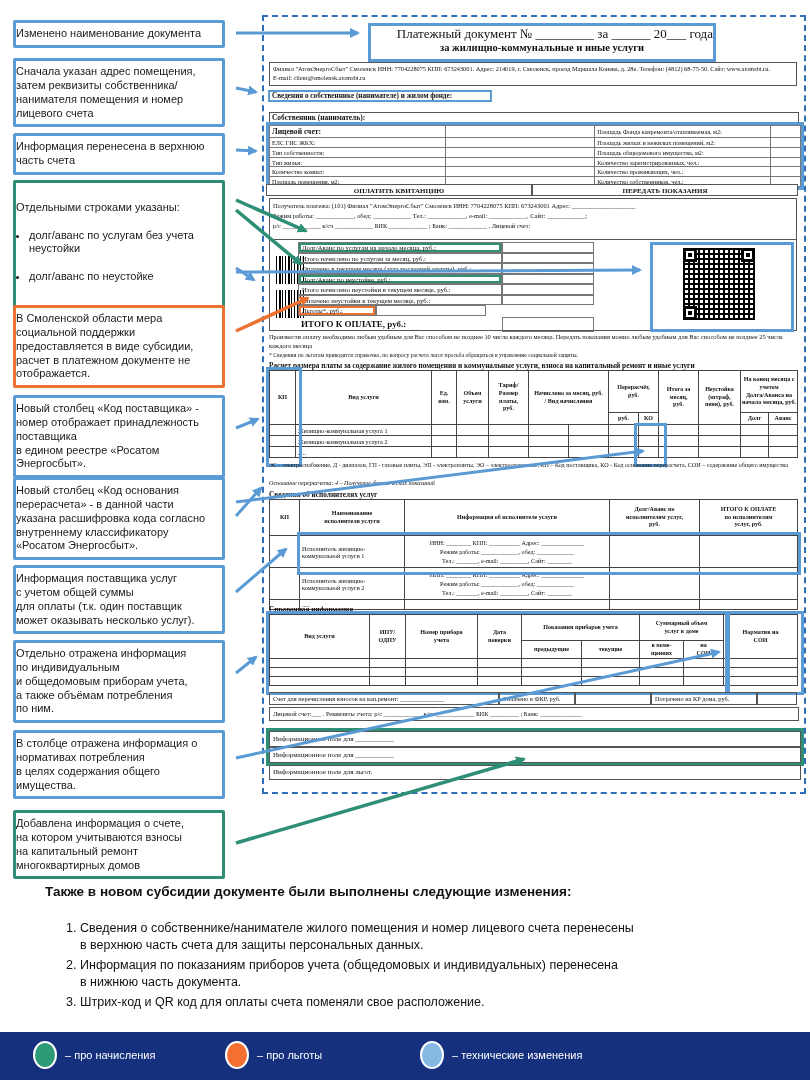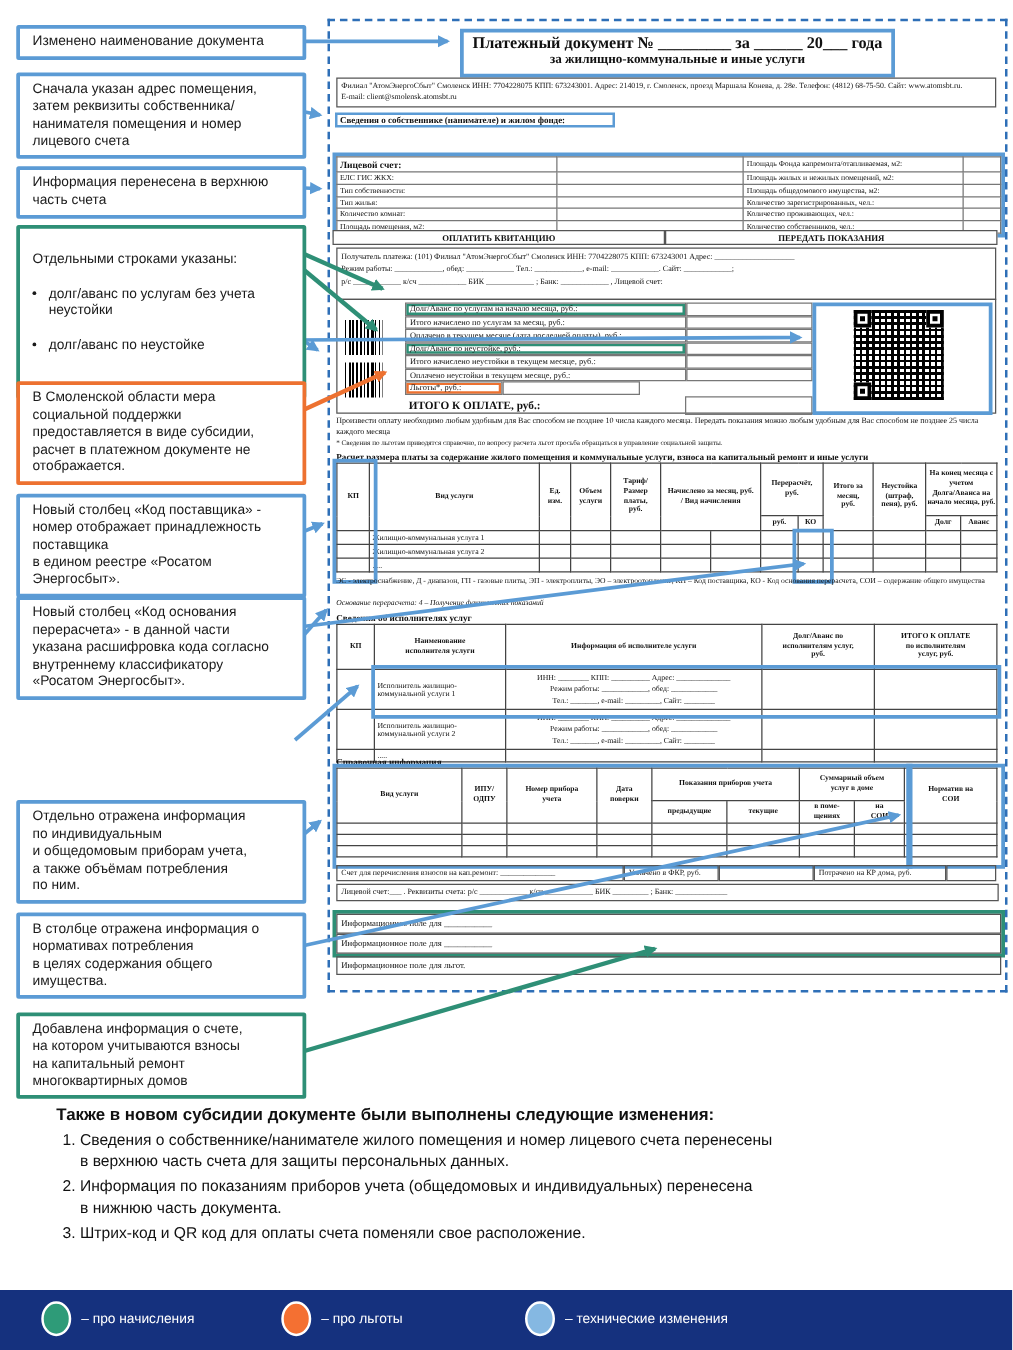--- a/index.html
+++ b/index.html
@@ -1,53 +1,53 @@
 <!DOCTYPE html>
 <html><head>
 <meta charset="utf-8">
 <style>
   html,body{margin:0;padding:0;background:#fff;}
   #page{position:relative;width:810px;height:1080px;background:#fff;overflow:hidden;
         font-family:"Liberation Sans",sans-serif;}
   
   .callout{position:absolute;left:13px;width:206px;background:#fff;border:3px solid #5b9bd5;
-           border-radius:2px;padding:4px 10px;font:11px/1.26 "Liberation Sans",sans-serif;
+           border-radius:2px;padding:4px 0;font:11px/1.26 "Liberation Sans",sans-serif;
            color:#1a1a1a;white-space:pre-line;z-index:6;}
   .callout.green{border-color:#2e8f76;}
   .callout.orange{border-color:#ed7130;}
   .callout ul{margin:0;padding-left:13px;}
   .callout li{white-space:pre-line;}
   
   .doc-panel{position:absolute;left:262px;top:15px;width:540px;height:775px;
              border:2px dashed #2e6fb7;background:#fff;z-index:1;
              font-family:"Liberation Serif",serif;color:#111;}
   .doc-panel .abs{position:absolute;}
   .d-title{left:104px;top:6px;width:342px;height:33px;border:3px solid #5b9bd5;
            text-align:center;background:#fff;}
-  .d-title .l1{font-weight:bold;font-size:13px;line-height:1.25;}
+  .d-title .l1{font-weight:normal;font-size:13px;line-height:1.25;text-align:right;}
   .d-title .l2{font-weight:bold;font-size:10.5px;}
   .d-company{left:5px;top:45px;width:520px;border:1px solid #555;font-size:6.3px;
              line-height:1.4;padding:2px 3px;white-space:pre-line;}
   .d-owner-head{left:4px;top:73px;width:216px;border:2px solid #5b9bd5;font-size:7.2px;
                 font-weight:bold;padding:0 2px;background:#fff;}
   .d-row{left:5px;width:524px;border:1px solid #555;font-weight:bold;font-size:7.4px;
          height:9px;padding:0 2px;line-height:9px;}
   .d-account{left:2px;top:105px;width:532px;height:62px;border:3px solid #5b9bd5;}
   .d-account table{border-collapse:collapse;width:100%;height:100%;font-size:6.2px;}
   .d-account td{border:0.5px solid #777;padding:0 2px;}
   .d-account td.lead{font-weight:bold;font-size:7.6px;}
   .d-btns{left:2px;top:167px;width:532px;height:12px;display:flex;}
   .d-btns .btn{flex:1;border:1px solid #555;font-weight:bold;font-size:7px;
                text-align:center;line-height:12px;background:#fff;cursor:pointer;}
   .d-payee{left:5px;top:181px;width:520px;height:36px;border:1px solid #555;
            font-size:6.4px;line-height:1.55;padding:2px 3px;}
   .d-pay{left:5px;top:222px;width:526px;height:90px;border:1px solid #555;}
   .barcode{position:absolute;left:6px;width:30px;height:28px;
            background:repeating-linear-gradient(90deg,#000 0 1px,#fff 1px 3px,#000 3px 5px,#fff 5px 6px,#000 6px 7px,#fff 7px 9px);}
-  .pay-rows{position:absolute;left:54px;top:2px;width:326px;}
+  .pay-rows{position:absolute;left:28px;top:2px;width:296px;}
   .pay-row{display:flex;height:10.5px;}
   .pay-row .lab{width:236px;border:0.5px solid #777;font-size:6.7px;line-height:10px;padding:0 3px;}
   .pay-row .val{width:108px;border:0.5px solid #777;}
   .pay-row .lab.hl-green{box-shadow:inset 0 0 0 2px #2e8f76;}
   .pay-row .lab.hl-orange{box-shadow:inset 0 0 0 2px #ed7130;width:70px;}
   .pay-total{display:flex;height:15px;margin-top:1px;}
   .pay-total .lab{width:236px;font-weight:bold;font-size:9px;line-height:15px;padding:0 3px;}
   .pay-total .val{width:108px;border:0.5px solid #777;}
   .qr-box{position:absolute;right:2px;top:2px;width:138px;height:84px;border:3px solid #5b9bd5;}
   .qr{position:absolute;left:30px;top:3px;width:72px;height:72px;
@@ -74,21 +74,21 @@
          line-height:11px;padding:0 3px;}
   .d-info-green{left:2px;top:711px;width:532px;border:3px solid #2e8f76;}
   .info-row{border:0.7px solid #555;height:14px;font-size:7px;line-height:14px;padding:0 3px;}
   .d-info-lgot{left:5px;top:748px;width:524px;height:13px;border:1px solid #555;
                font-size:7px;line-height:13px;padding:0 3px;}
   
   svg.arrows{position:absolute;left:0;top:0;z-index:5;pointer-events:none;}
   
   .bottom-heading{position:absolute;left:45px;top:884px;font-weight:bold;font-size:13.5px;color:#111;}
   .bottom-list{position:absolute;left:45px;top:904px;width:730px;font-size:12.5px;line-height:1.35;color:#111;}
-  .bottom-list ol{margin:0;padding-left:19px;}
+  .bottom-list ol{margin:16px;padding-left:19px;}
   .bottom-list li{white-space:pre-line;margin-bottom:3px;}
   
   .footer{position:absolute;left:0;top:1032px;width:810px;height:48px;background:#15317e;}
   .legend-item{position:absolute;top:9px;display:flex;align-items:center;}
   .legend-dot{width:20px;height:24px;border-radius:50%;border:2px solid #fff;box-sizing:content-box;}
   .legend-label{margin-left:8px;color:#fff;font-size:11px;}
 </style>
 </head>
 <body>
 
@@ -117,20 +117,24 @@
   <div class="callout" style="top:395px">Новый столбец «Код поставщика» -
 номер отображает принадлежность
 поставщика
 в едином реестре «Росатом
 Энергосбыт».</div>
   <div class="callout" style="top:477px">Новый столбец «Код основания
 перерасчета» - в данной части
 указана расшифровка кода согласно
 внутреннему классификатору
 «Росатом Энергосбыт».</div>
+  <div class="callout" style="top:565px">Информация поставщика услуг
+с учетом общей суммы
+для оплаты (т.к. один поставщик
+может оказывать несколько услуг).</div>
   <div class="callout" style="top:640px">Отдельно отражена информация
 по индивидуальным
 и общедомовым приборам учета,
 а также объёмам потребления
 по ним.</div>
   <div class="callout" style="top:730px">В столбце отражена информация о
 нормативах потребления
 в целях содержания общего
 имущества.</div>
   <div class="callout green" style="top:810px">Добавлена информация о счете,
@@ -142,20 +146,21 @@
 
     <div class="abs d-title">
       <div class="l1">Платежный документ №  _________  за  ______  20___  года</div>
       <div class="l2">за жилищно-коммунальные и иные услуги</div>
     </div>
 
     <div class="abs d-company">Филиал "АтомЭнергоСбыт" Смоленск ИНН: 7704228075 КПП: 673243001. Адрес: 214019, г. Смоленск, проезд Маршала Конева, д. 28е. Телефон: (4812) 68-75-50. Сайт: www.atomsbt.ru.
 E-mail: client@smolensk.atomsbt.ru</div>
 
     <div class="abs d-owner-head">Сведения о собственнике (нанимателе) и жилом фонде:</div>
+    <div class="abs d-row" style="top:95px">Собственник (наниматель):</div>
 
     <div class="abs d-account">
       <table>
         <colgroup>
             <col style="width:176px">
             <col style="width:150px">
             <col style="width:176px">
             <col style="width:30px">
           </colgroup>
         <tbody>

